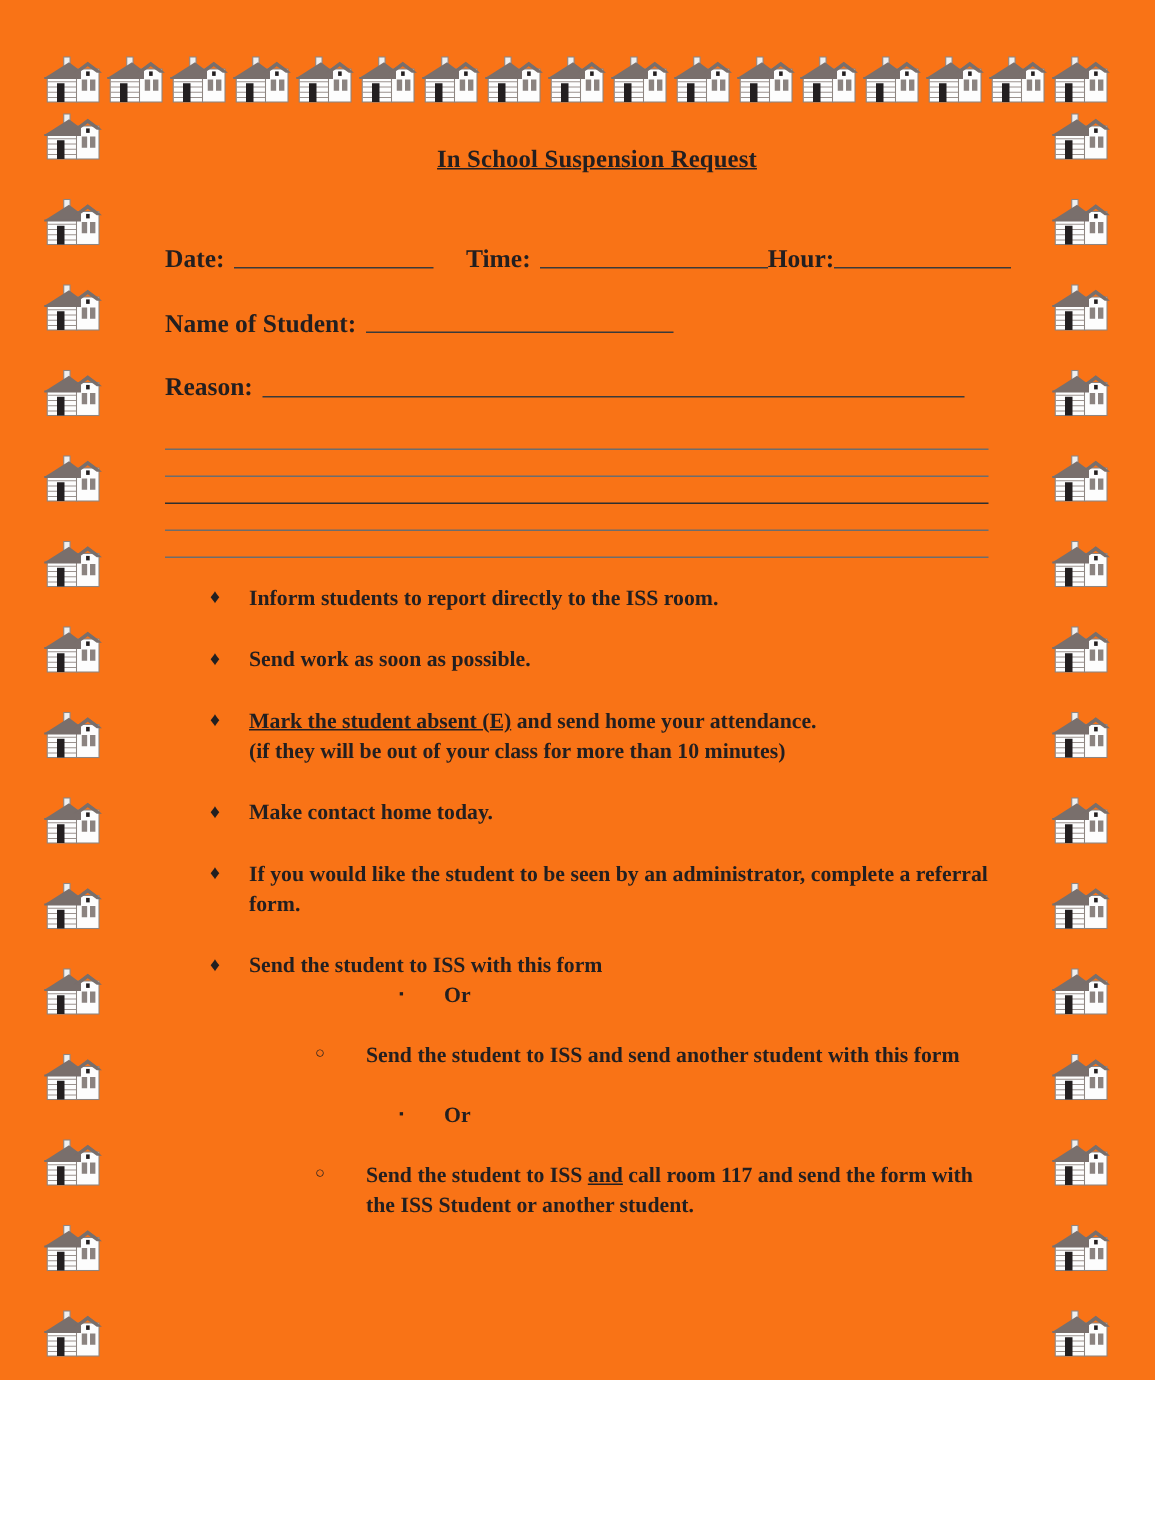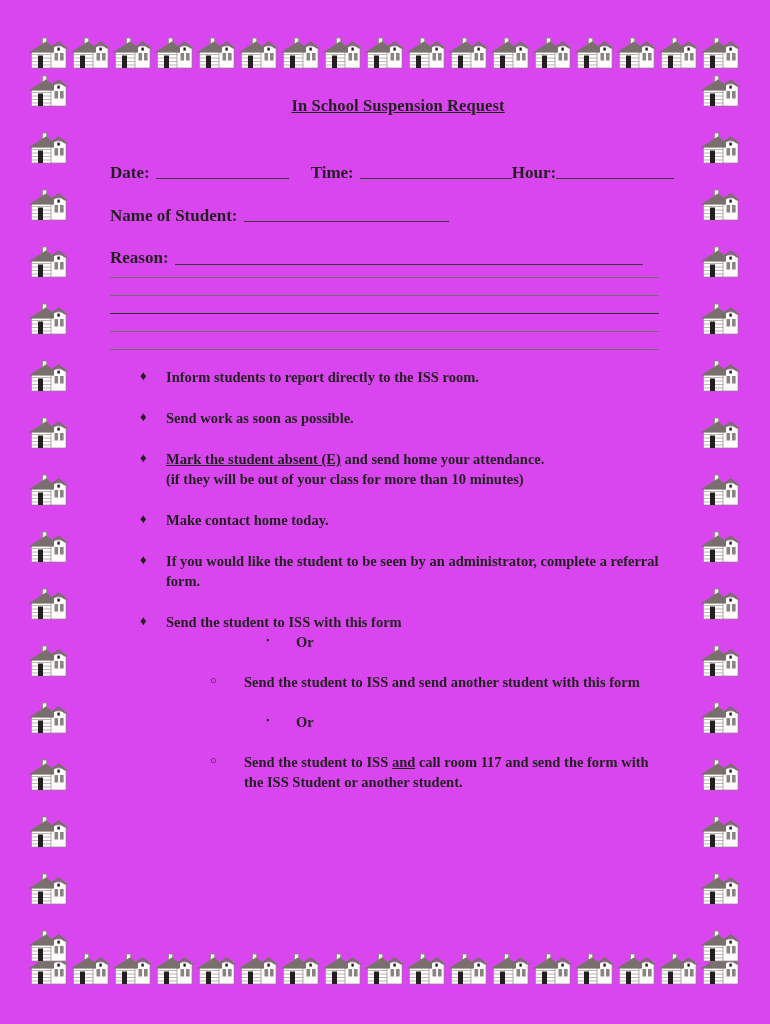--- a/index.html
+++ b/index.html
@@ -8,23 +8,23 @@
     padding: 0;
     background: #ffffff;
   }
   body {
     font-family: "Liberation Serif", "DejaVu Serif", serif;
     color: #231f20;
   }
   #page {
     position: relative;
     width: 770px;
-    height: 1024px;
+    height: 920px;
     margin: 0 auto;
-    background: #d946ef;
+    background: #f97316;
     overflow: hidden;
     text-decoration: underline;
   }
 
   
   .border-row {
     position: absolute;
     display: flex;
     flex-direction: row;
     align-items: flex-start;
@@ -86,21 +86,21 @@
   }
   .gap { display: inline-block; width: 22px; }
 
   .b-date { width: 133px; margin-left: 6px; }
   .b-time { width: 152px; margin-left: 6px; }
   .b-hour { width: 118px; margin-left: 0px; }
   .b-name { width: 205px; margin-left: 6px; }
   .b-sign { width: 207px; margin-left: 6px; }
   .b-reason { width: 468px; margin-left: 6px; }
 
-  #reason-row { margin-bottom: 9px; }
+  #reason-row { margin-bottom: 31px; }
 
   .rule {
     border: 0;
     border-top: 1.1px solid #6d6d6d;
     width: 549px;
     margin: 0 0 17px 0;
   }
   .rule.dark { border-top-color: #2f2f2f; }
 
   #section-heading {

